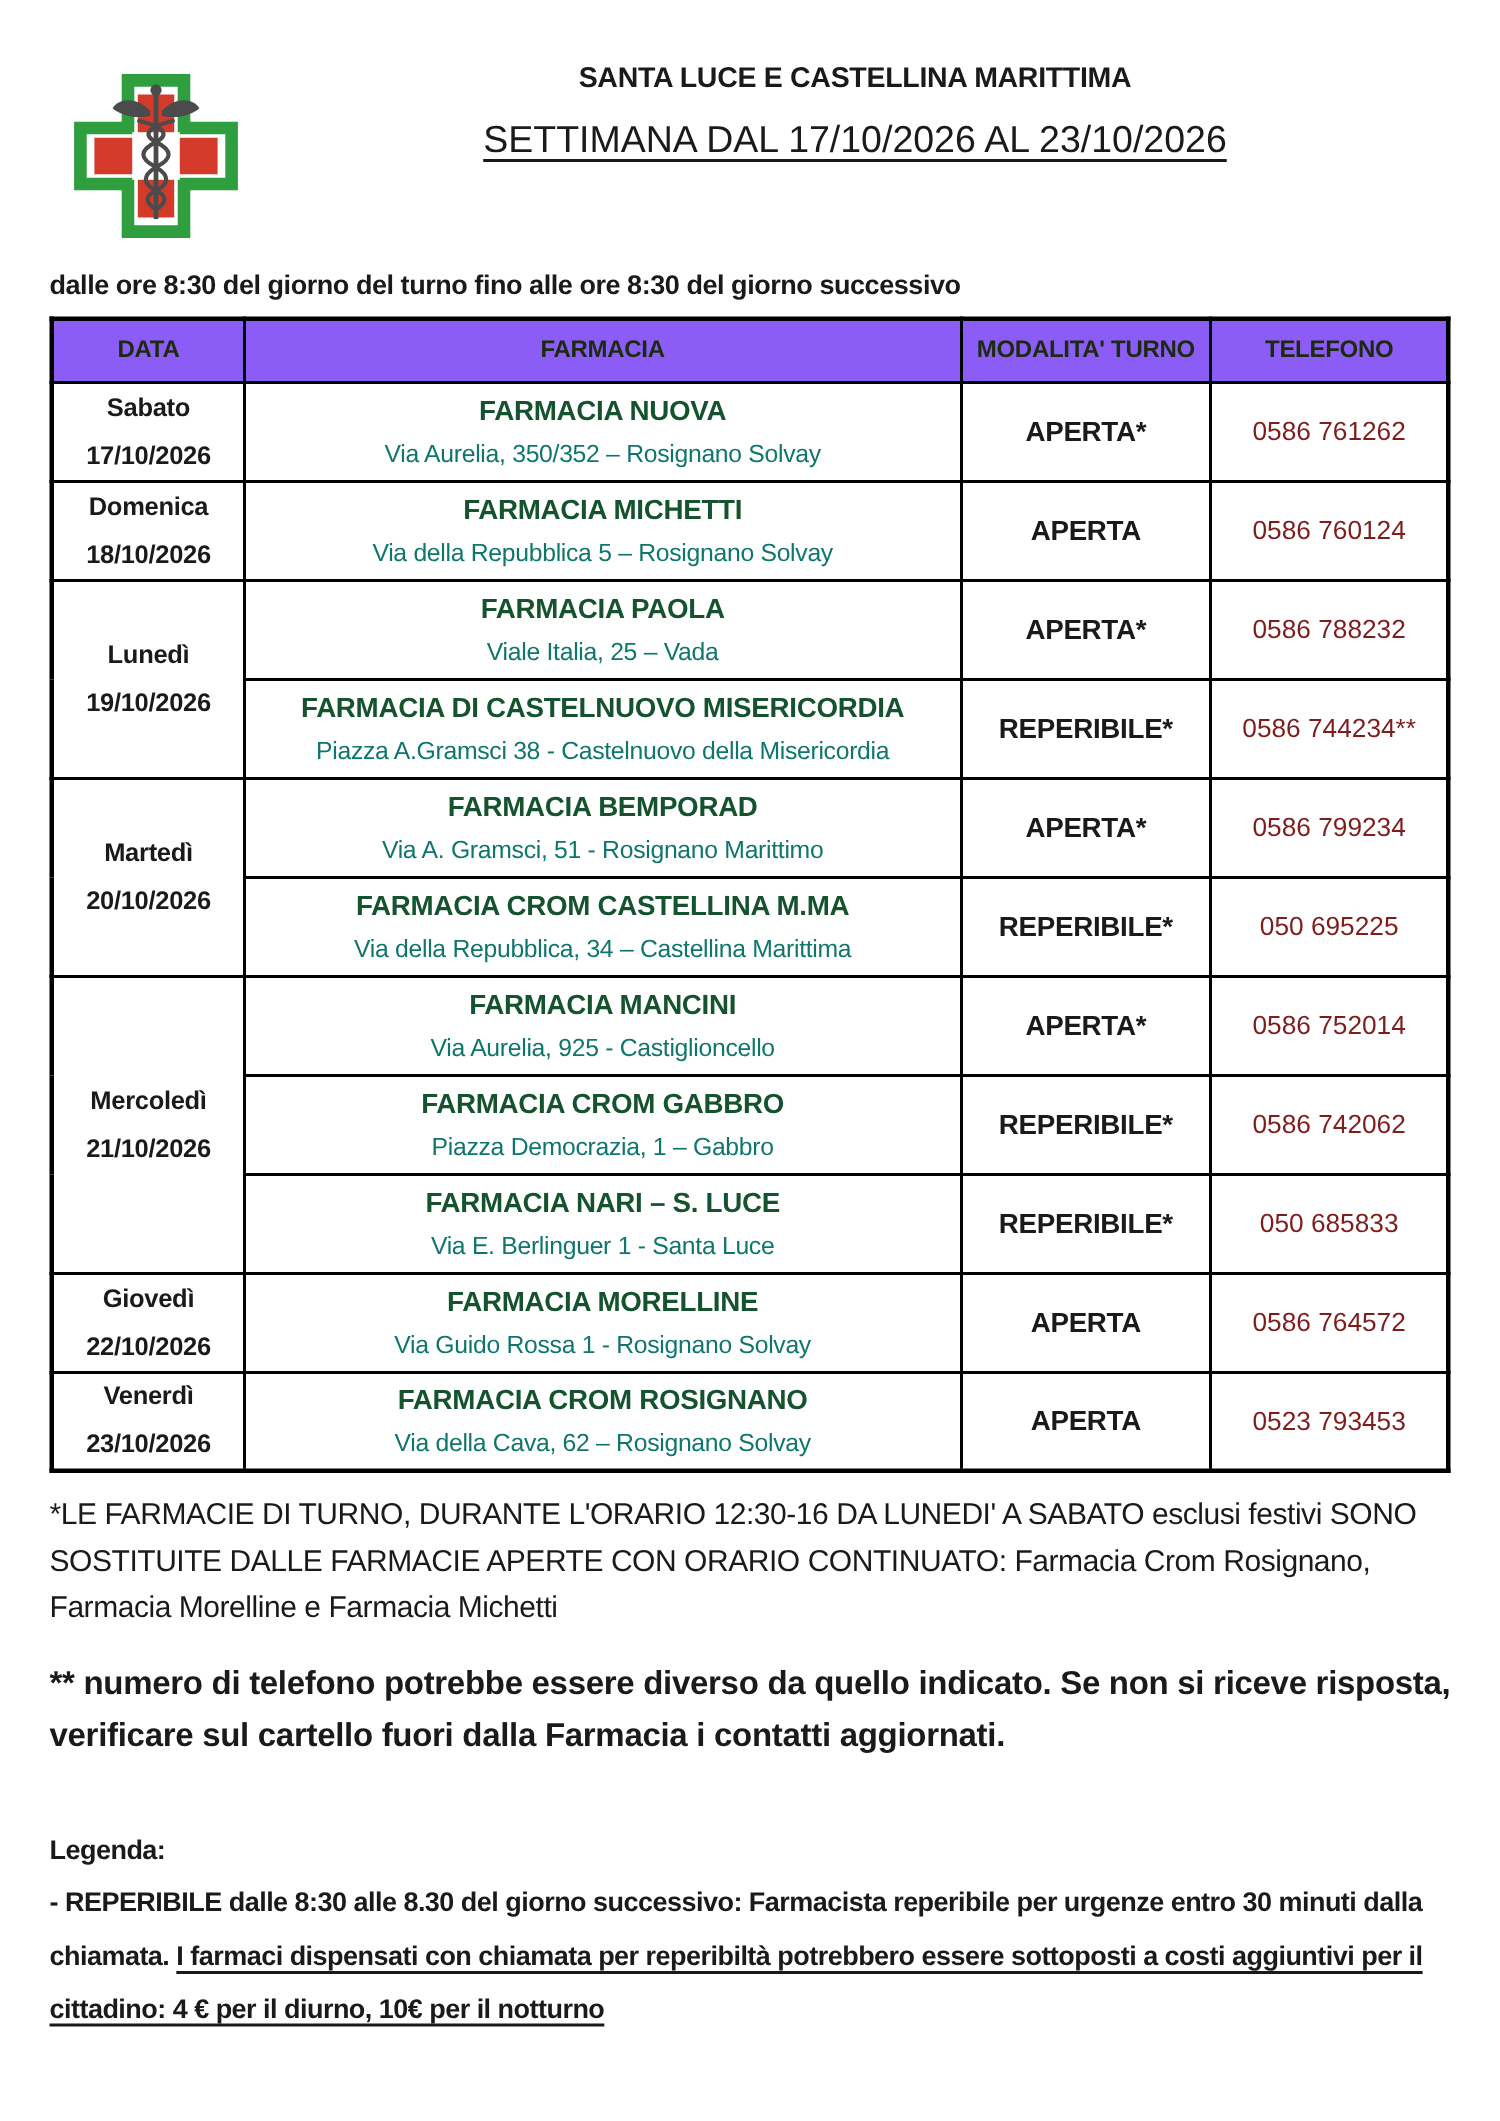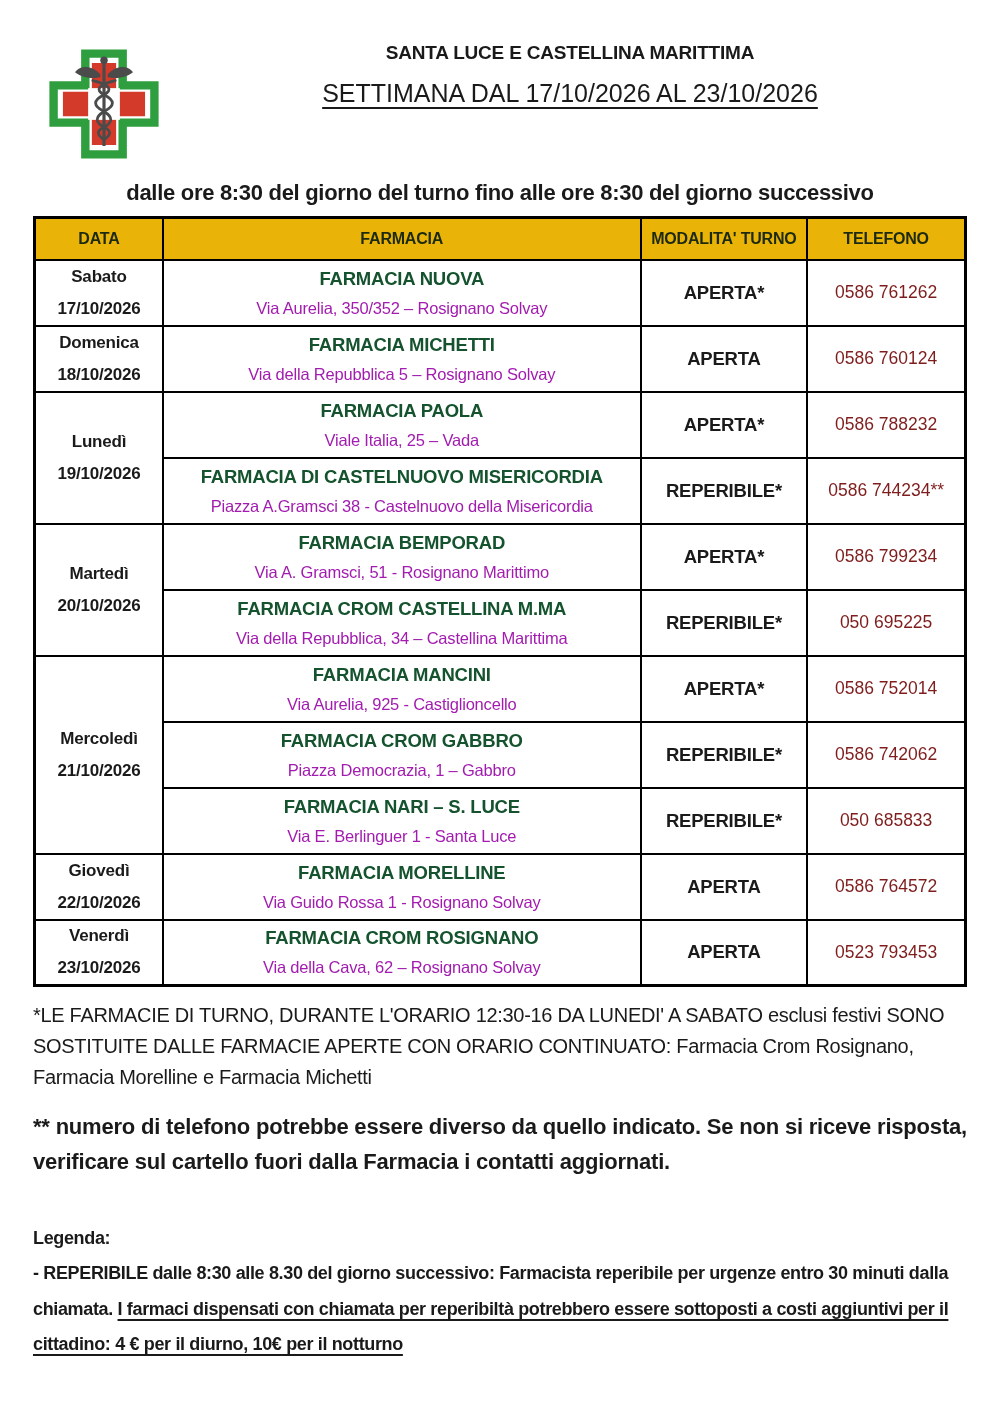--- a/index.html
+++ b/index.html
@@ -11,35 +11,35 @@
   }
   .page{position:relative;padding:40px 33px 0 33px;box-sizing:border-box;}
 
   
   .header{position:relative;min-height:128px;}
   .logo{position:absolute;left:14px;top:8px;width:114px;height:112px;}
   .titles{margin-left:140px;text-align:center;}
   .title-line{font-size:19px;font-weight:bold;line-height:1.4;letter-spacing:-0.2px;}
   .week{display:inline-block;font-size:25px;font-weight:400;margin-top:12px;
         text-decoration:underline;text-underline-offset:5px;text-decoration-thickness:2px;}
-  .hours{text-align:center;font-size:22px;font-weight:bold;letter-spacing:-0.3px;margin:12px 0 10px 0;}
+  .hours{text-align:left;font-size:18px;font-weight:bold;letter-spacing:-0.3px;margin:12px 0 10px 0;}
 
   
   table.sched{width:100%;border-collapse:collapse;border:3px solid #000;table-layout:fixed;}
   table.sched th,table.sched td{border:2px solid #000;text-align:center;vertical-align:middle;padding:4px 6px;box-sizing:border-box;}
   table.sched th{
-    background:#eab308;color:#1c2a10;
+    background:#8b5cf6;color:#1c2a10;
     font-size:16px;font-weight:bold;height:42px;letter-spacing:-0.2px;
   }
   th.th-modalita{font-size:14.5px;}
   tr.entry-row{height:66px;}
   .day-name,.day-date{font-weight:bold;font-size:17px;letter-spacing:-0.2px;}
   .day-name{margin-bottom:12px;}
   .pharm-name{font-weight:bold;font-size:18.5px;letter-spacing:-0.2px;margin-bottom:9px;color:#14532d;}
-  .pharm-addr{font-size:16.5px;font-weight:400;color:#a21caf;letter-spacing:-0.2px;}
+  .pharm-addr{font-size:16.5px;font-weight:400;color:#0f766e;letter-spacing:-0.2px;}
   .mode-cell{font-weight:bold;font-size:18.5px;letter-spacing:-0.2px;}
   .phone-cell{font-size:17.5px;font-weight:400;color:#7f1d1d;}
 
   
   .note1{margin-top:13px;font-size:20px;font-weight:normal;line-height:1.55;letter-spacing:-0.3px;}
   .note2{margin-top:16px;font-size:22px;font-weight:bold;line-height:1.6;letter-spacing:-0.2px;}
   .legend{margin-top:42px;font-size:18px;font-weight:bold;line-height:1.95;letter-spacing:-0.35px;}
   .underline{text-decoration:underline;text-underline-offset:4px;text-decoration-thickness:2px;}
 </style>
 </head>

